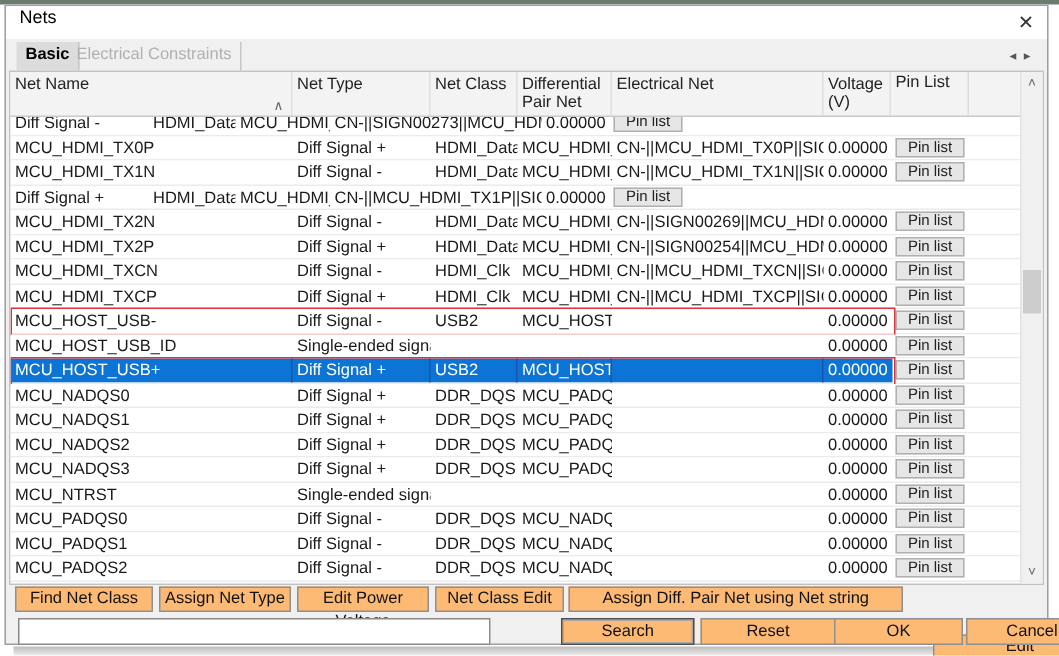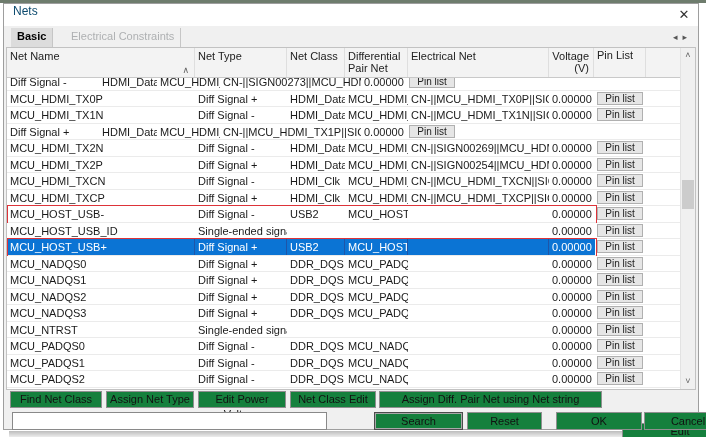--- a/index.html
+++ b/index.html
@@ -12,30 +12,30 @@
   .top-strip { position:absolute; left:0; top:0; width:706px; height:3px; background:#6e7c6d; }
   .dialog {
     position:absolute; left:3px; top:3px; width:696px; height:427px;
     background:#f0f0f0; border:1px solid #9e9e9e;
   }
   .dialog-shadow { position:absolute; left:9px; top:431px; width:690px; height:6px;
     background:linear-gradient(#bcbcbc,#ececec); }
 
   
   .titlebar { position:absolute; left:0; top:0; right:0; height:22px; background:#ffffff; }
-  .title { position:absolute; left:9px; top:0; font-size:12px; color:#0c4a6e; }
+  .title { position:absolute; left:9px; top:0; font-size:12px; color:#000000; }
   .close-btn { position:absolute; right:5px; top:2px; width:18px; height:18px;
     font-size:13px; line-height:18px; text-align:center; color:#333; cursor:default; }
 
   
   .tabbar { position:absolute; left:0; top:22px; right:0; height:21px; }
   .tab { position:absolute; top:2px; height:28px; font-size:11px; line-height:17px;
     padding:0 6px; border-right:1px solid #c6c6c6; color:#000; }
   .tab.active { left:7px; font-weight:bold; background:#dcdcdc; }
-  .tab.disabled { left:41px; color:#aeb0b2;margin-left:20px; }
+  .tab.disabled { left:41px; color:#aeb0b2; }
   .tab-arrows { position:absolute; right:6px; top:6px; font-size:9px; color:#555; letter-spacing:5px; }
 
   
   .table {
     position:absolute; left:2px; top:43px; width:690px; height:343px;
     background:#ffffff; border:1px solid #c2c2c2;
   }
   .thead {
     position:absolute; left:0; top:0; right:15px; height:30px; display:flex;
     background:#f3f3f3; border-bottom:1px solid #c9c9c9;
@@ -46,21 +46,21 @@
   .sort-glyph { position:absolute; right:5px; bottom:1px; font-size:9px; color:#666; }
 
   .rows-viewport { position:absolute; left:0; top:30px; right:15px; bottom:0; overflow:hidden; }
   .rows { margin-top:-4px; }
   .row { height:16.5px; display:flex; position:relative; border-bottom:1px solid #ebebeb;
     background:#fff; }
   .c { padding:1px 3px 0 3px; font-size:11px; line-height:14px; color:#1a1a1a;
     white-space:nowrap; overflow:hidden; }
   .c-name{width:188px;} .c-type{width:92px;} .c-class{width:58px;}
   .c-diff{width:63px;} .c-comp{width:141px;}
-  .c-volt{width:45px; text-align:right; padding-right:4px;}
+  .c-volt{width:45px; text-align:left; padding-right:4px;}
   .c-pin{width:52px; padding:1px 0 0 3px;}
   .c-fill{flex:1;}
   .pinbtn { width:46px; height:13px; background:#e6e6e6; border:1px solid #b0b0b0;
     font-size:10px; line-height:11px; text-align:center; color:#222; }
 
   .row.selected { background-image:linear-gradient(#0b74d4,#0b74d4);
     background-repeat:no-repeat; background-size:588px 100%; }
   .row.selected .c { color:#ffffff; }
   .row.selected .c-name, .row.selected .c-type, .row.selected .c-class,
   .row.selected .c-diff, .row.selected .c-comp { border-right:1px solid #1e55a8; }
@@ -71,33 +71,33 @@
 
   
   .vscroll { position:absolute; right:0; top:0; bottom:0; width:15px;
     background:#f0f0f0; border-left:1px solid #e2e2e2; }
   .vs-up, .vs-down { position:absolute; left:0; width:14px; height:15px;
     font-size:9px; color:#616161; text-align:center; line-height:14px; }
   .vs-up { top:0; } .vs-down { bottom:0; }
   .vs-thumb { position:absolute; left:1px; top:132px; width:12px; height:29px; background:#cccccc; }
 
   
-  .btn { position:absolute; height:17px; background:#15803d; border:1px solid #8f8f8f;
+  .btn { position:absolute; height:17px; background:#fdba74; border:1px solid #8f8f8f;
     font-size:11px; line-height:15px; text-align:center; color:#111; }
   .r1 { top:387px; }
   .b-find  { left:6px;   width:92px; }
   .b-type  { left:102px; width:88px; }
   .b-volt  { left:194px; width:88px; }
   .b-class { left:286px; width:86px; }
   .b-diff  { left:375px; width:223px; }
   .b-edit  { left:618px; width:116px;margin-top:32px; }
   .r2 { top:408px; height:18px; line-height:16px;margin-left:44px; }
   .b-search { left:326px; width:89px; border:1px solid #4c4c4c;
     box-shadow:inset 0 0 0 1px #a8a8a8; }
-  .b-reset  { left:419px; width:75px; }
+  .b-reset  { left:419px; width:90px; }
   .b-ok     { left:508px; width:86px; }
   .b-cancel { left:596px; width:88px; }
   .search-input { position:absolute; left:8px; top:408px; width:315px; height:18px;
     background:#ffffff; border:1px solid #898989; font-size:11px; padding:0 3px;
     font-family:"Liberation Sans", sans-serif; outline:none; }
 </style>
 </head>
 <body>
 
 <div class="top-strip"></div>

